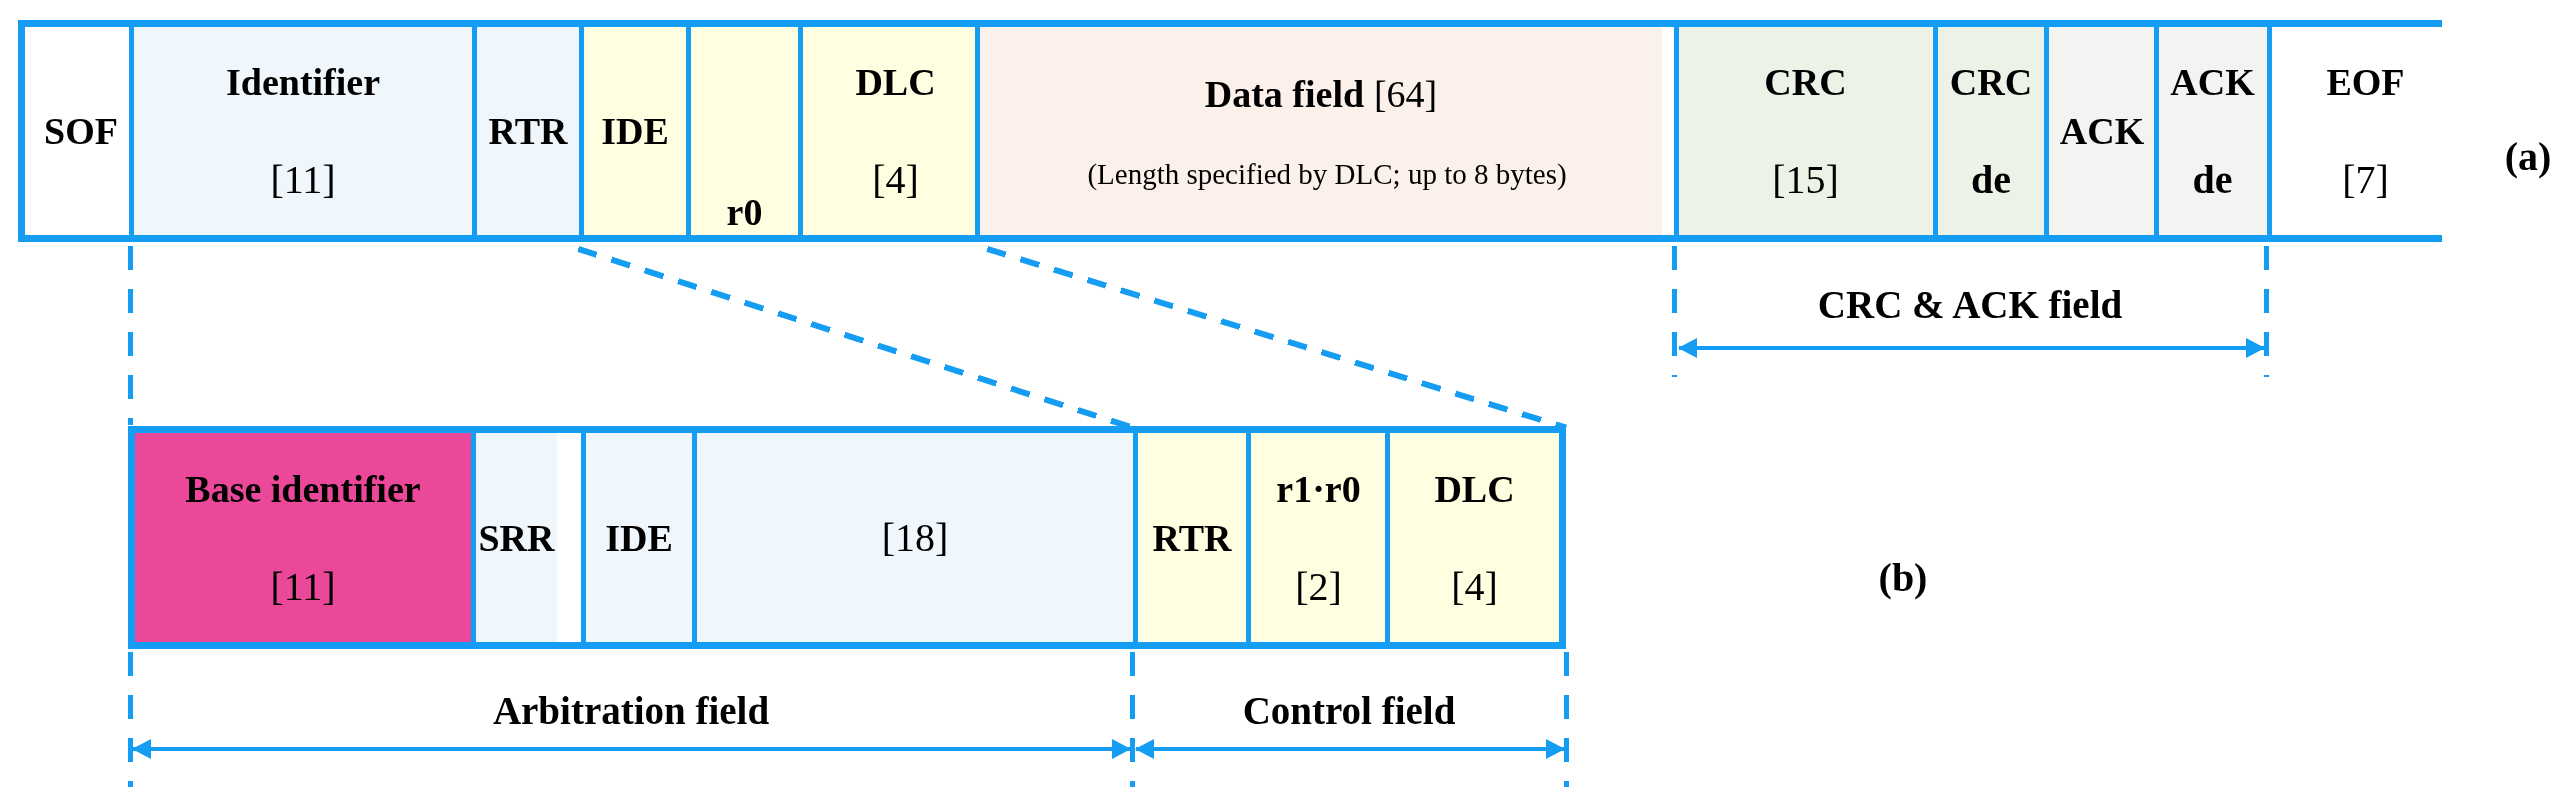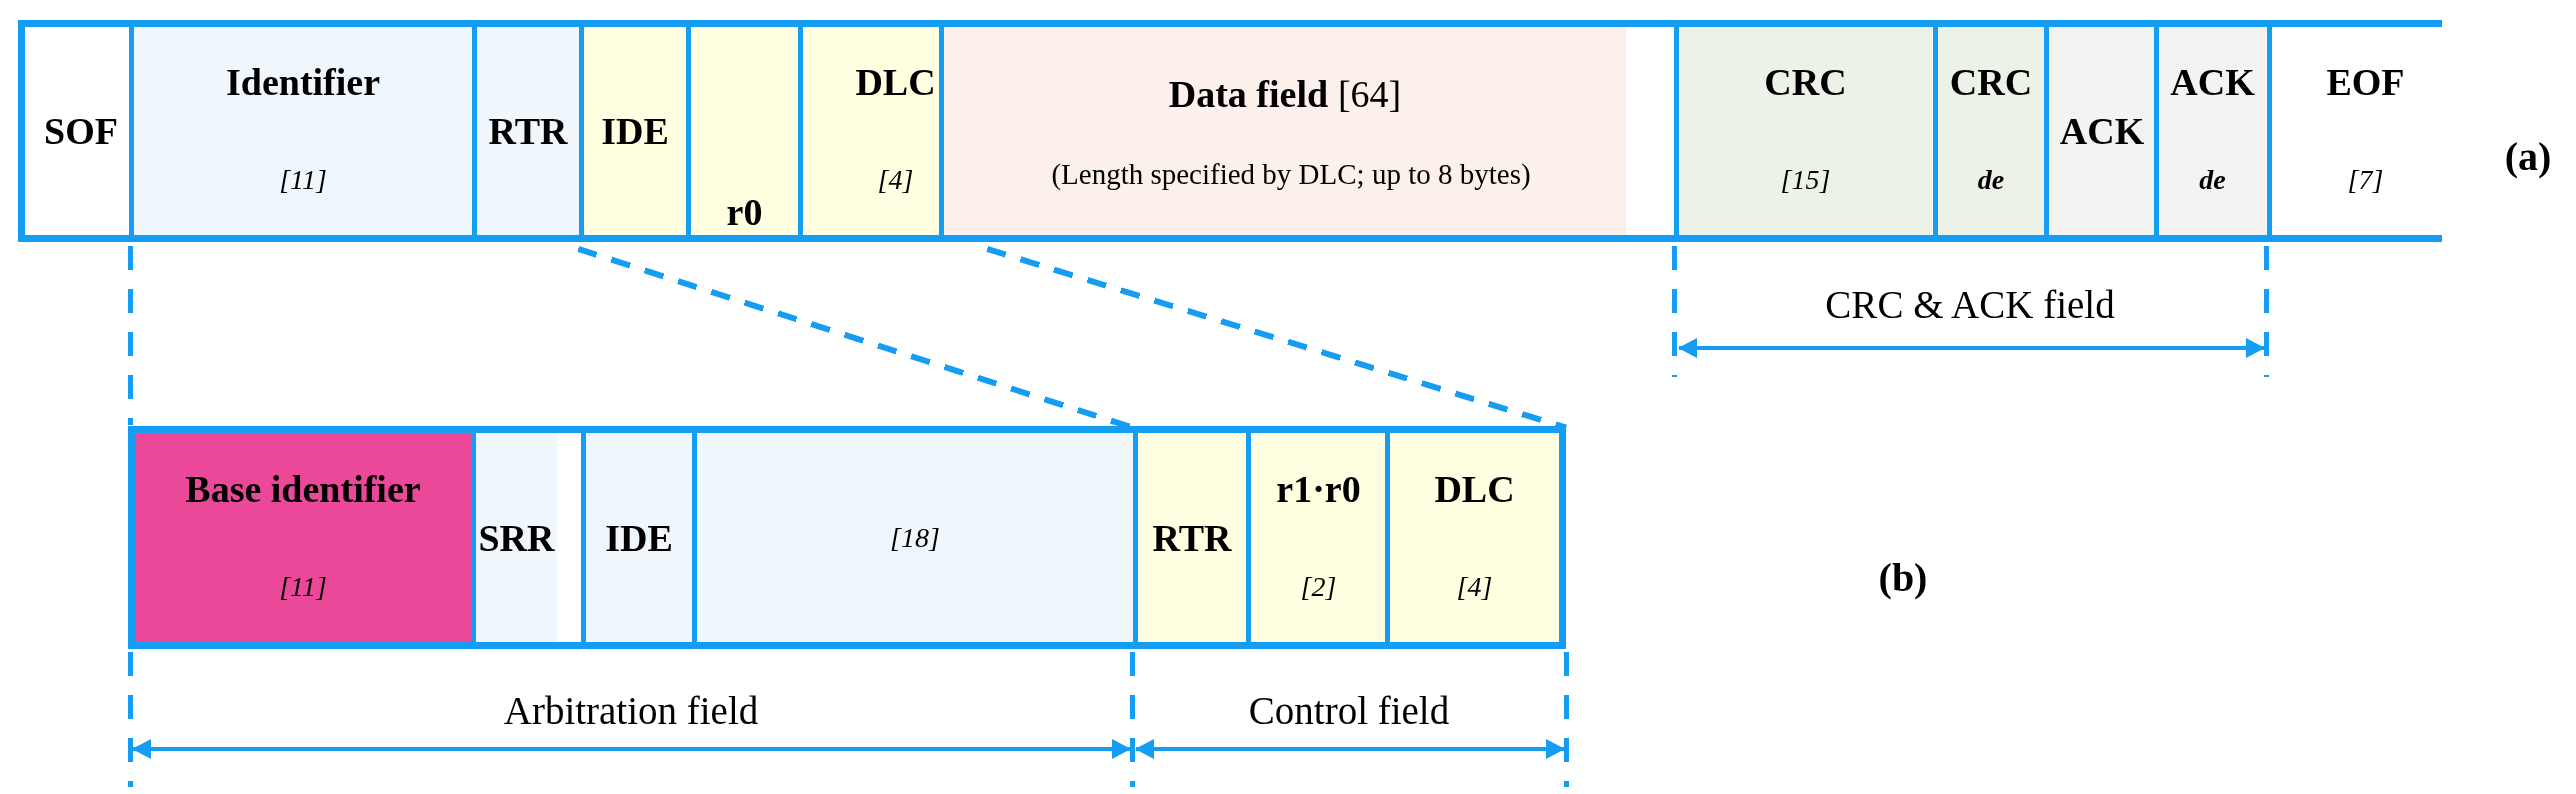--- a/index.html
+++ b/index.html
@@ -12,21 +12,21 @@
   .frame-row {
     position:absolute; border:7px solid var(--accent); box-sizing:border-box; background:#fff;
   }
   .cell {
     position:absolute; top:0; bottom:0; box-sizing:border-box;
     display:flex; flex-direction:column; justify-content:center; align-items:center;
     gap:52px; text-align:center; overflow:hidden;
   }
   .cell.sep { border-left:5.6px solid var(--accent); }
   .lbl { font-size:38px; font-weight:bold; line-height:46px; white-space:nowrap; }
-  .sub { font-size:28px; font-weight:normal; line-height:46px; white-space:nowrap;font-style:italic; }
+  .sub { font-size:40px; font-weight:normal; line-height:46px; white-space:nowrap; }
   .sub.bold { font-weight:bold; }
   .cnt { font-weight:normal; margin-left:9.8px; }
   .note { font-size:29px; font-weight:normal; line-height:35px; white-space:nowrap;margin-left:12px; }
   .gap-tight { gap:40px; }
   
   .vdash {
     position:absolute; width:4.9px;
     background:repeating-linear-gradient(180deg, var(--accent) 0 24px, transparent 24px 43px);
   }
   .ddash {
@@ -35,21 +35,21 @@
   }
   
   .arrow { position:absolute; height:4.2px; background:var(--accent); }
   .arrow::before, .arrow::after {
     content:""; position:absolute; top:50%; transform:translateY(-50%);
     border-top:10.5px solid transparent; border-bottom:10.5px solid transparent;
   }
   .arrow::before { left:-1.4px; border-right:19.5px solid var(--accent); }
   .arrow::after  { right:-1.4px; border-left:19.5px solid var(--accent); }
   
-  .anno { position:absolute; transform:translate(-50%,-50%); font-size:39px; font-weight:normal; white-space:nowrap; }
+  .anno { position:absolute; transform:translate(-50%,-50%); font-size:39px; font-weight:bold; white-space:nowrap; }
   .fig-tag { position:absolute; transform:translate(-50%,-50%); font-size:40px; font-weight:bold; }
 </style>
 </head>
 <body>
 
 <div id="stage">
 
   <div class="frame-row" style="left:18px; top:20px; width:2424px; height:222px;">
 
     <div class="cell" style="left: 0px; width: 112px; background-color: rgb(255, 255, 255);">
@@ -71,21 +71,21 @@
 
     <div class="cell sep" style="left: 661px; width: 112px; background-color: rgb(255, 254, 225); justify-content: flex-end;">
       <div class="lbl">r0</div>
     </div>
 
     <div class="cell sep" style="left: 773px; width: 190px; background-color: rgb(255, 254, 225);">
       <div class="lbl">DLC</div>
       <div class="sub">[4]</div>
     </div>
 
-    <div class="cell sep gap-tight" style="left: 914px; width: 687px; background-color: rgb(251, 240, 234);">
+    <div class="cell sep gap-tight" style="left: 950px; width: 687px; background-color: rgb(251, 240, 234);">
       <div class="lbl">
         <span>Data field</span><span class="cnt">[64]</span>
       </div>
       <div class="note">(Length specified by DLC; up to 8 bytes)</div>
     </div>
 
     <div class="cell sep" style="left: 1649px; width: 258px; background-color: rgb(237, 242, 231);">
       <div class="lbl">CRC</div>
       <div class="sub">[15]</div>
     </div>

